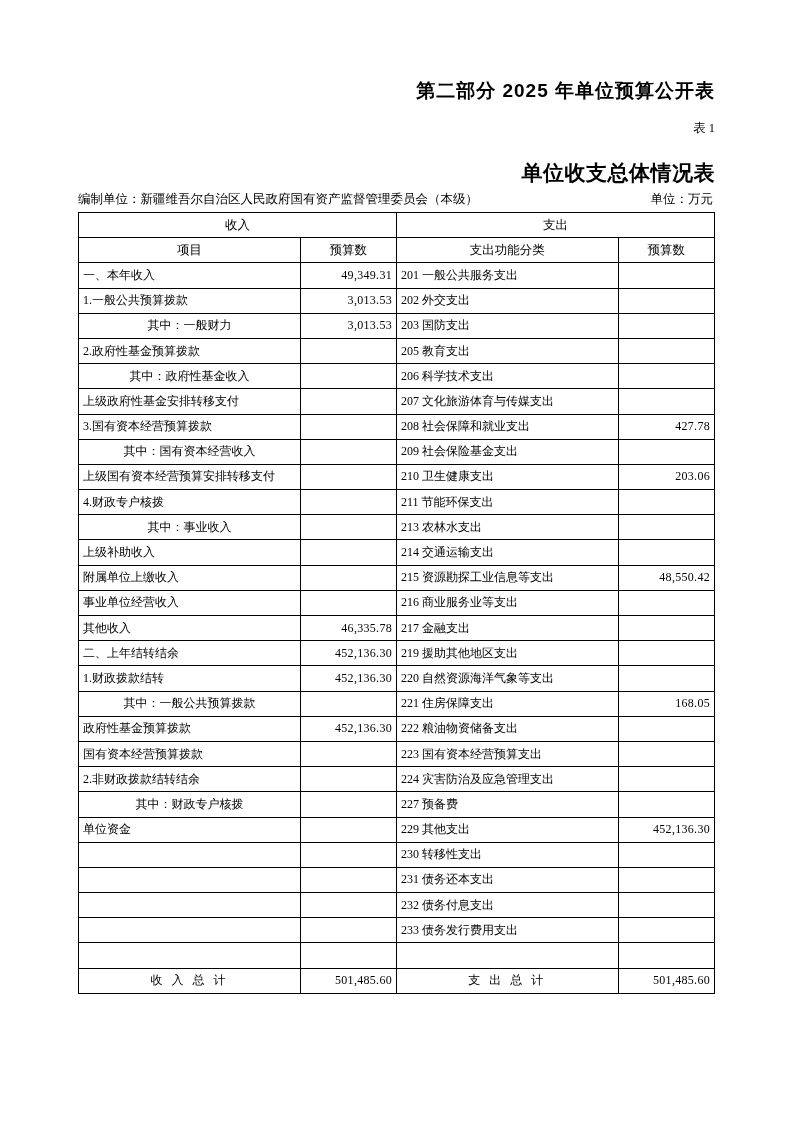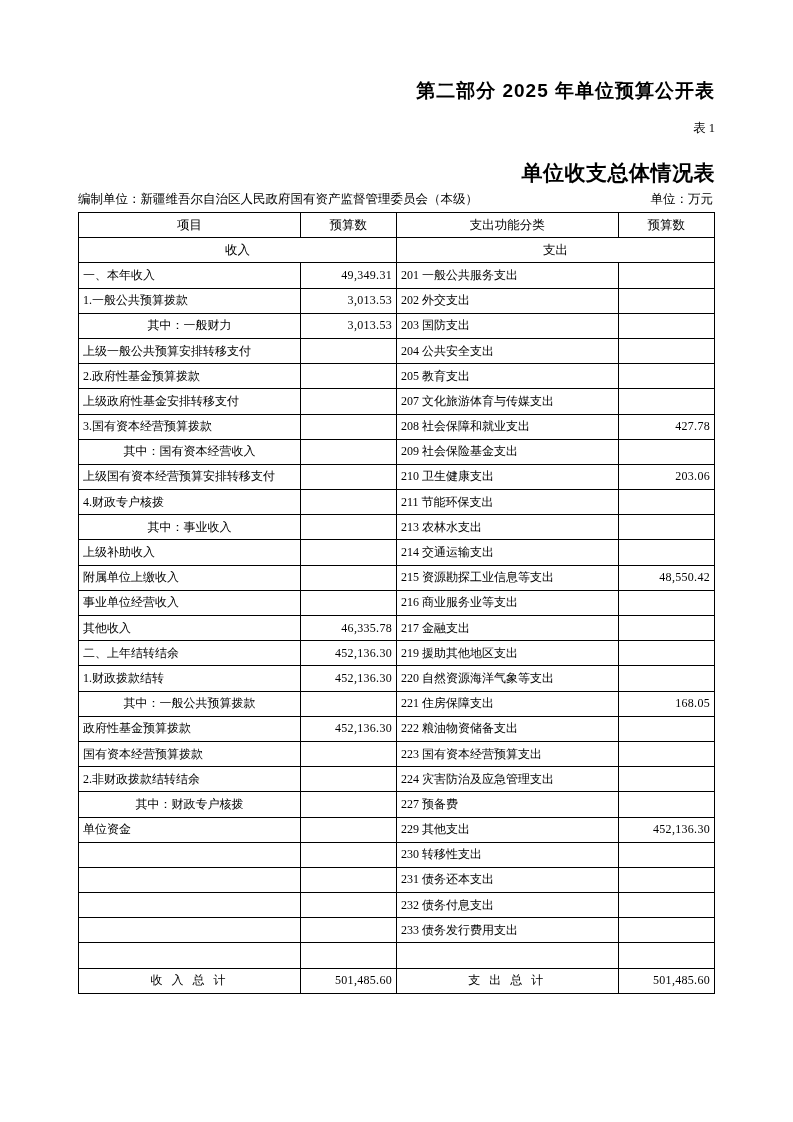--- a/index.html
+++ b/index.html
@@ -117,29 +117,29 @@
 
   <table class="budget">
     <colgroup>
       <col class="c-income-item">
       <col class="c-income-num">
       <col class="c-exp-item">
       <col class="c-exp-num">
     </colgroup>
     <thead>
       <tr>
+        <td class="hdr" colspan="2">收入</td>
+        <td class="hdr" colspan="2">支出</td>
+      </tr>
+      <tr>
         <td class="hdr">项目</td>
         <td class="hdr">预算数</td>
         <td class="hdr">支出功能分类</td>
         <td class="hdr">预算数</td>
       </tr>
-      <tr>
-        <td class="hdr" colspan="2">收入</td>
-        <td class="hdr" colspan="2">支出</td>
-      </tr>
     </thead>
     <tbody id="table-body">
         <tr>
           <td class="ind0 bold">一、本年收入</td>
           <td class="num bold">49,349.31</td>
           <td class="ind0">201  一般公共服务支出</td>
           <td class="num"></td>
         </tr>
         <tr>
           <td class="ind0 bold">1.一般公共预算拨款</td>
@@ -147,29 +147,29 @@
           <td class="ind0">202  外交支出</td>
           <td class="num"></td>
         </tr>
         <tr>
           <td class="ind1">其中：一般财力</td>
           <td class="num">3,013.53</td>
           <td class="ind0">203  国防支出</td>
           <td class="num"></td>
         </tr>
         <tr>
-          <td class="ind2">上级一般公共预算安排转移支付</td>
-          <td class="num"></td>
-          <td class="ind0">204  公共安全支出</td>
-          <td class="num"></td>
-        </tr>
-        <tr>
           <td class="ind0 bold">2.政府性基金预算拨款</td>
           <td class="num bold"></td>
           <td class="ind0">205  教育支出</td>
+          <td class="num"></td>
+        </tr>
+        <tr>
+          <td class="ind1">其中：政府性基金收入</td>
+          <td class="num"></td>
+          <td class="ind0">206  科学技术支出</td>
           <td class="num"></td>
         </tr>
         <tr>
           <td class="ind2">上级政府性基金安排转移支付</td>
           <td class="num"></td>
           <td class="ind0">207  文化旅游体育与传媒支出</td>
           <td class="num"></td>
         </tr>
         <tr>
           <td class="ind0 bold">3.国有资本经营预算拨款</td>

